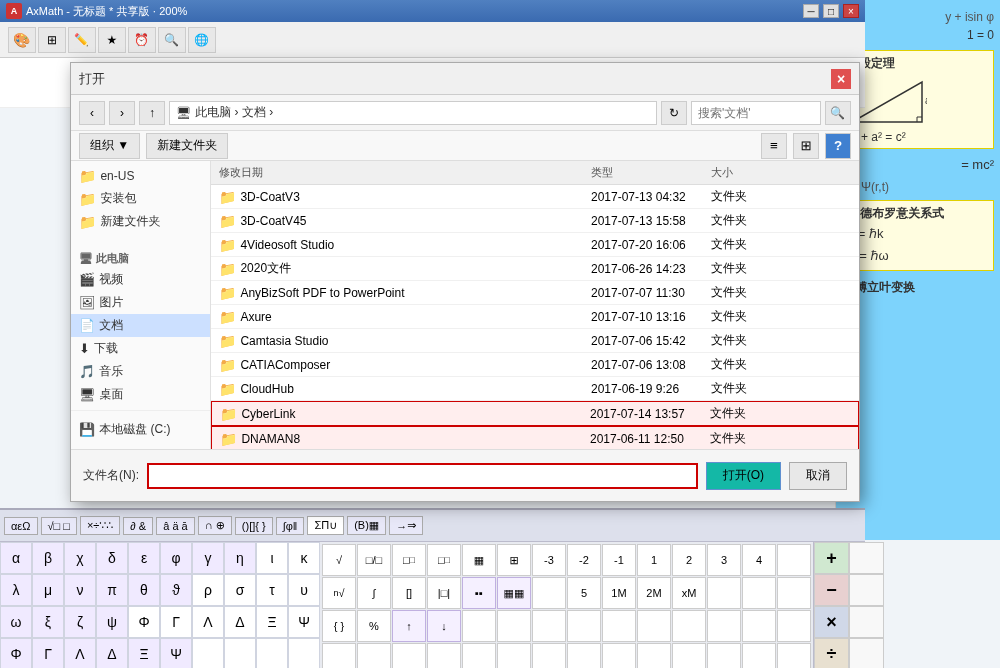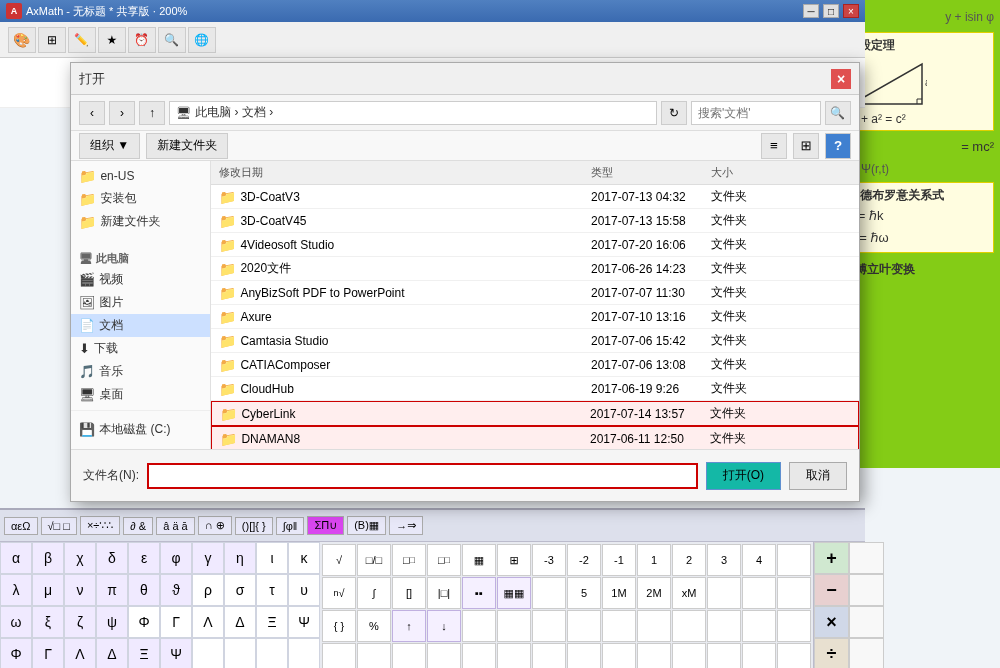--- a/index.html
+++ b/index.html
@@ -6,22 +6,22 @@
     body { width: 1000px; height: 668px; overflow: hidden; font-family: 'Microsoft YaHei', Arial, sans-serif; font-size: 12px; background: #c8d8e8; position: relative; }
 
     
     .math-bg {
       position: absolute; top: 0; left: 0; width: 1000px; height: 668px;
       background: #f0f4f8;
     }
 
     
     .right-panel {
-      position: absolute; top: 0; right: 0; width: 165px; height: 468px;
-      background: #84cc16; border-left: 1px solid #ddd;
+      position: absolute; top: 0; right: 0; width: 165px; height: 540px;
+      background: #7dd3fc; border-left: 1px solid #ddd;
       padding: 8px 6px; overflow: hidden;
     }
 
     
     .math-panel {
       position: absolute; bottom: 0; left: 0; width: 865px; height: 160px;
       background: #e8eaf0; border-top: 2px solid #aab;
     }
 
     .math-panel-top {
@@ -195,20 +195,21 @@
       display: flex; align-items: center; padding: 0 8px; gap: 6px;
     }
   </style>
 </head>
 <body>
 
 <div class="math-bg"></div>
 
 <div class="right-panel">
   <div style="font-size:12px;color:#555;text-align:right;padding:2px 0;">y + isin φ</div>
+  <div style="font-size:12px;color:#333;text-align:right;padding:2px 0;">1 = 0</div>
   <div style="margin:6px 0;padding:4px;background:#fffde0;border:1px solid #e0d000;">
     <div style="font-size:12px;font-weight:bold;color:#333;">勾股定理</div>
     <svg width="80" height="55">
       <polygon points="5,50 75,50 75,10" fill="none" stroke="#333" stroke-width="1.5"></polygon>
       <text x="38" y="62" font-size="10" fill="#333">a</text>
       <text x="78" y="32" font-size="10" fill="#333">a</text>
       <line x1="70" y1="50" x2="70" y2="45" stroke="#333" stroke-width="1"></line>
       <line x1="70" y1="45" x2="75" y2="45" stroke="#333" stroke-width="1"></line>
     </svg>
     <div style="font-size:12px;color:#333;">b² + a² = c²</div>
@@ -462,21 +463,21 @@
   <div class="math-panel-top">
     <div style="display:flex;gap:3px;align-items:center;">
       <div style="padding:2px 6px;border:1px solid #aaa;background:#e8e8f8;cursor:pointer;font-size:11px;">αεΩ</div>
       <div style="padding:2px 6px;border:1px solid #aaa;background:#e8e8f8;cursor:pointer;font-size:11px;">√□ □</div>
       <div style="padding:2px 6px;border:1px solid #aaa;background:#e8e8f8;cursor:pointer;font-size:11px;">×÷∵∴</div>
       <div style="padding:2px 6px;border:1px solid #aaa;background:#e8e8f8;cursor:pointer;font-size:11px;">∂ &amp;</div>
       <div style="padding:2px 6px;border:1px solid #aaa;background:#e8e8f8;cursor:pointer;font-size:11px;">â ä ā</div>
       <div style="padding:2px 6px;border:1px solid #aaa;background:#e8e8f8;cursor:pointer;font-size:11px;">∩ ⊕</div>
       <div style="padding:2px 6px;border:1px solid #aaa;background:#e8e8f8;cursor:pointer;font-size:11px;">()[]{ }</div>
       <div style="padding:2px 6px;border:1px solid #aaa;background:#e8e8f8;cursor:pointer;font-size:11px;">∫φ‖</div>
-      <div style="padding:2px 6px;border:1px solid #aaa;background:#d946ef;cursor:pointer;font-size:11px;">ΣΠ∪</div>
+      <div style="padding:2px 6px;border:1px solid #aaa;background:#ffffff;cursor:pointer;font-size:11px;">ΣΠ∪</div>
       <div style="padding:2px 6px;border:1px solid #aaa;background:#e8e8f8;cursor:pointer;font-size:11px;">(B)▦</div>
       <div style="padding:2px 6px;border:1px solid #aaa;background:#e8e8f8;cursor:pointer;font-size:11px;">→⇒</div>
     </div>
   </div>
 
   <div class="math-panel-grid">
 
     <div class="greek-panel">
 
       <div class="greek-cell purple">α</div>

